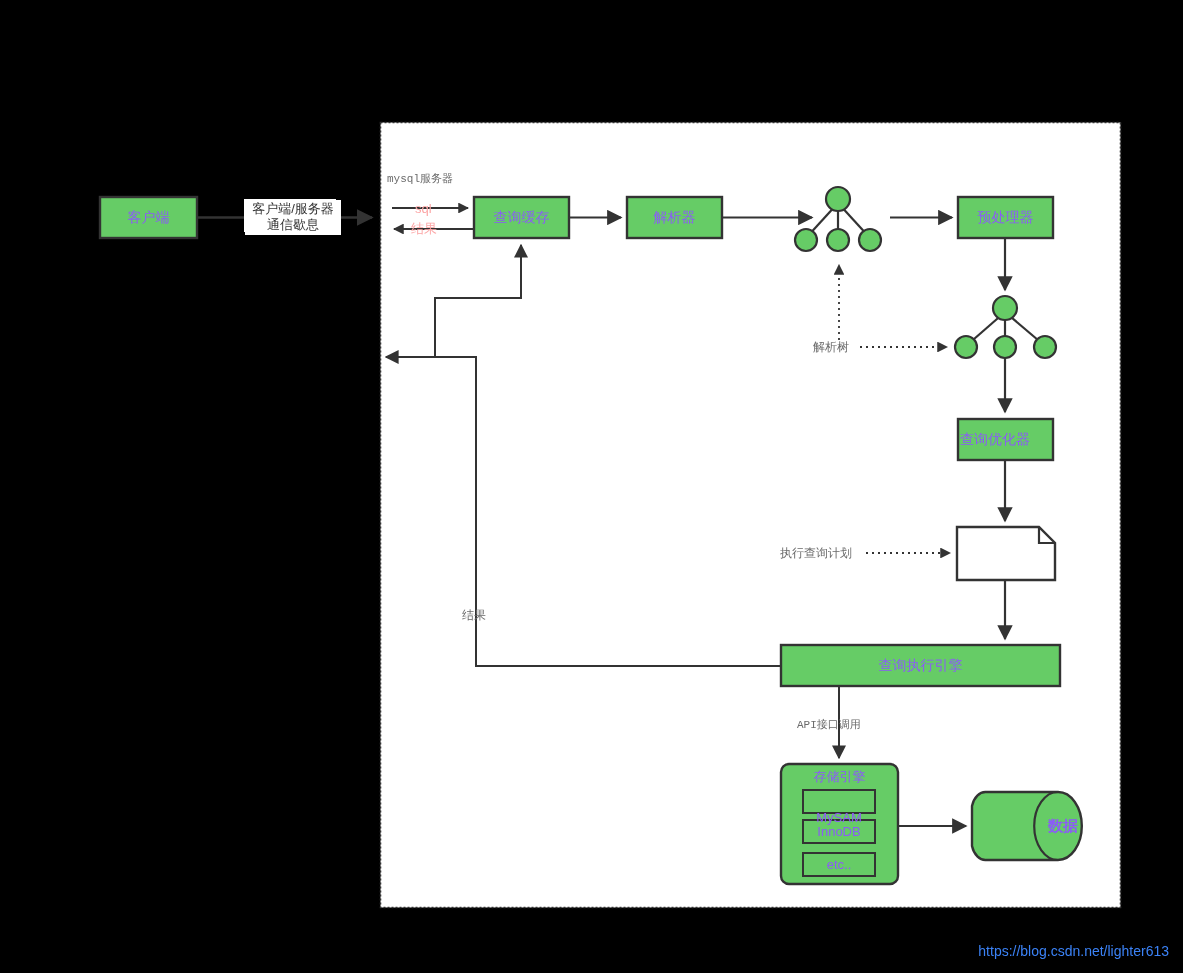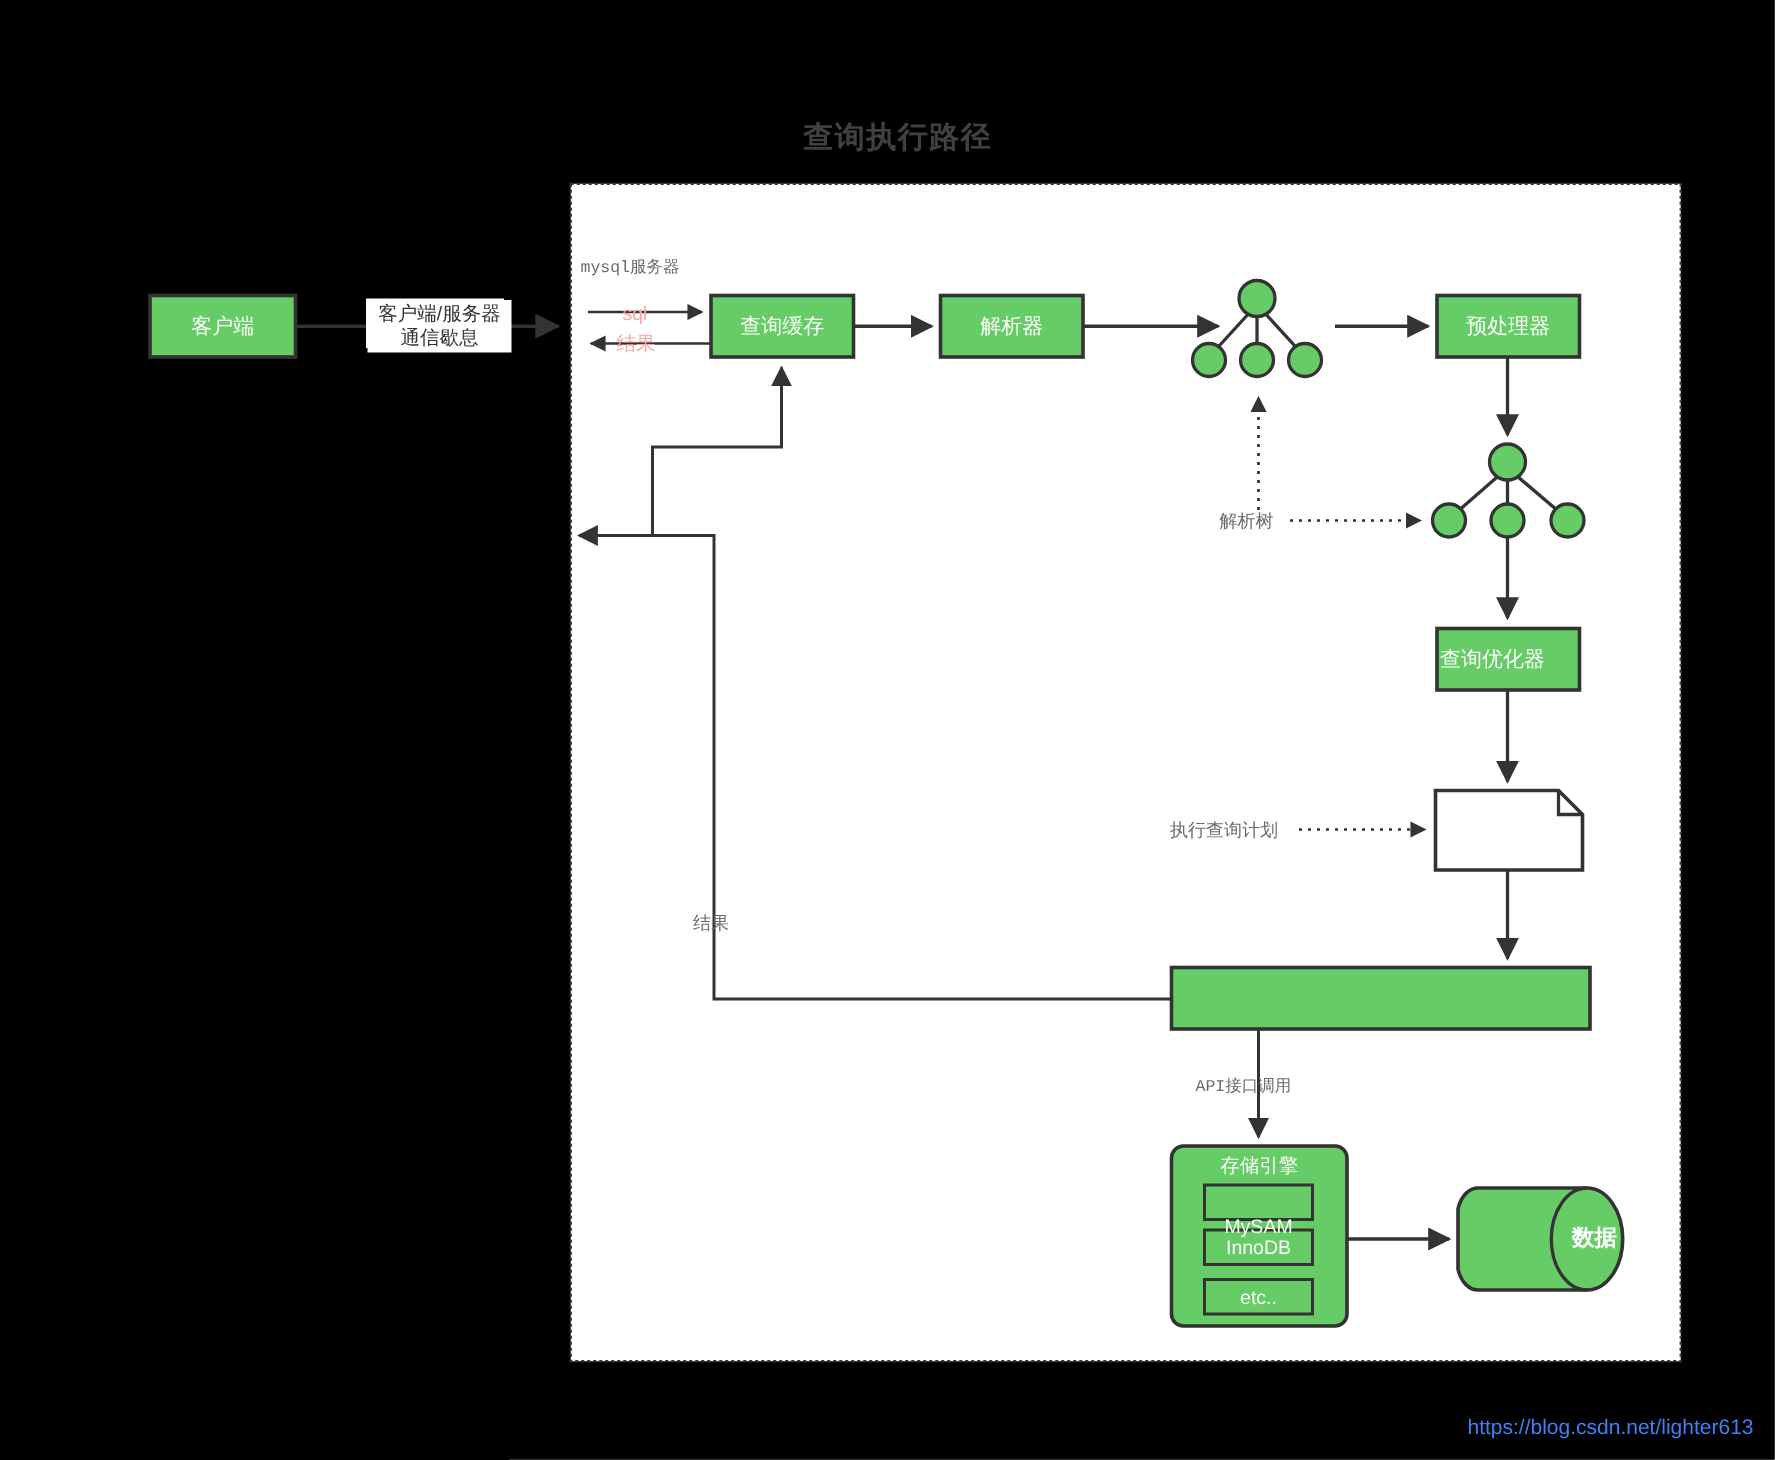--- a/index.html
+++ b/index.html
@@ -9,21 +9,21 @@
     background:#000;
     font-family:"Liberation Sans","DejaVu Sans",sans-serif;
     overflow:hidden;
   }
   #svg{position:absolute;left:0;top:0;width:1183px;height:973px;}
 
   .node-label{
     position:absolute;
     display:flex;align-items:center;justify-content:center;
     text-align:center;
-    color:#ffffff;
+    color:#8b5cf6;
     font-size:14px;
     line-height:1.2;
     pointer-events:none;
     white-space:nowrap;
   }
   .edge-label{
     position:absolute;
     color:#6b6b6b;
     font-size:12px;
     white-space:nowrap;
@@ -53,23 +53,20 @@
     color:#3b82f6;
     font-size:14px;
   }
   .title-shift{padding-left:14px;}
 </style>
 </head>
 <body>
 
 <div id="canvas">
 
-  <div id="title">
-    <span class="title-shift">查询执行路径</span>
-  </div>
 
   <svg id="svg" viewBox="0 0 1183 973" xmlns="http://www.w3.org/2000/svg">
     <defs>
       <marker id="arr" viewBox="0 0 10 10" refX="9" refY="5" markerWidth="7" markerHeight="7" orient="auto-start-reverse">
         <path d="M 0 0 L 10 5 L 0 10 z" fill="#333333"></path>
       </marker>
       <marker id="arrsm" viewBox="0 0 10 10" refX="9" refY="5" markerWidth="6" markerHeight="6" orient="auto-start-reverse">
         <path d="M 0 0 L 10 5 L 0 10 z" fill="#333333"></path>
       </marker>
     </defs>
@@ -213,20 +210,21 @@
   <div class="node-label" style="left:100px;top:197px;width:97px;height:41px;">客户端</div>
 
   <div class="node-label" style="left:474px;top:197px;width:95px;height:41px;">查询缓存</div>
 
   <div class="node-label" style="left:627px;top:197px;width:95px;height:41px;">解析器</div>
 
   <div class="node-label" style="left:958px;top:197px;width:95px;height:41px;">预处理器</div>
 
   <div class="node-label" style="left:958px;top:419px;width:74px;height:41px;">查询优化器</div>
 
+  <div class="node-label" style="left:781px;top:645px;width:279px;height:41px;">查询执行引擎</div>
 
   <div class="node-label" style="left:781px;top:766px;width:117px;height:22px;font-size:13px;">存储引擎</div>
 
   <div class="node-label" style="left:803px;top:790px;width:72px;height:23px;font-size:13px;margin-top:16px;">MySAM</div>
   <div class="node-label" style="left:803px;top:820px;width:72px;height:23px;font-size:13px;">InnoDB</div>
   <div class="node-label" style="left:803px;top:853px;width:72px;height:23px;font-size:13px;">etc..</div>
 
   <div class="node-label" style="left:972px;top:792px;width:86px;height:68px;font-weight:bold;font-size:15px;margin-left:48px;">数据</div>
 
   <div class="edge-label mono" style="left:387px;top:173px;">mysql服务器</div>

